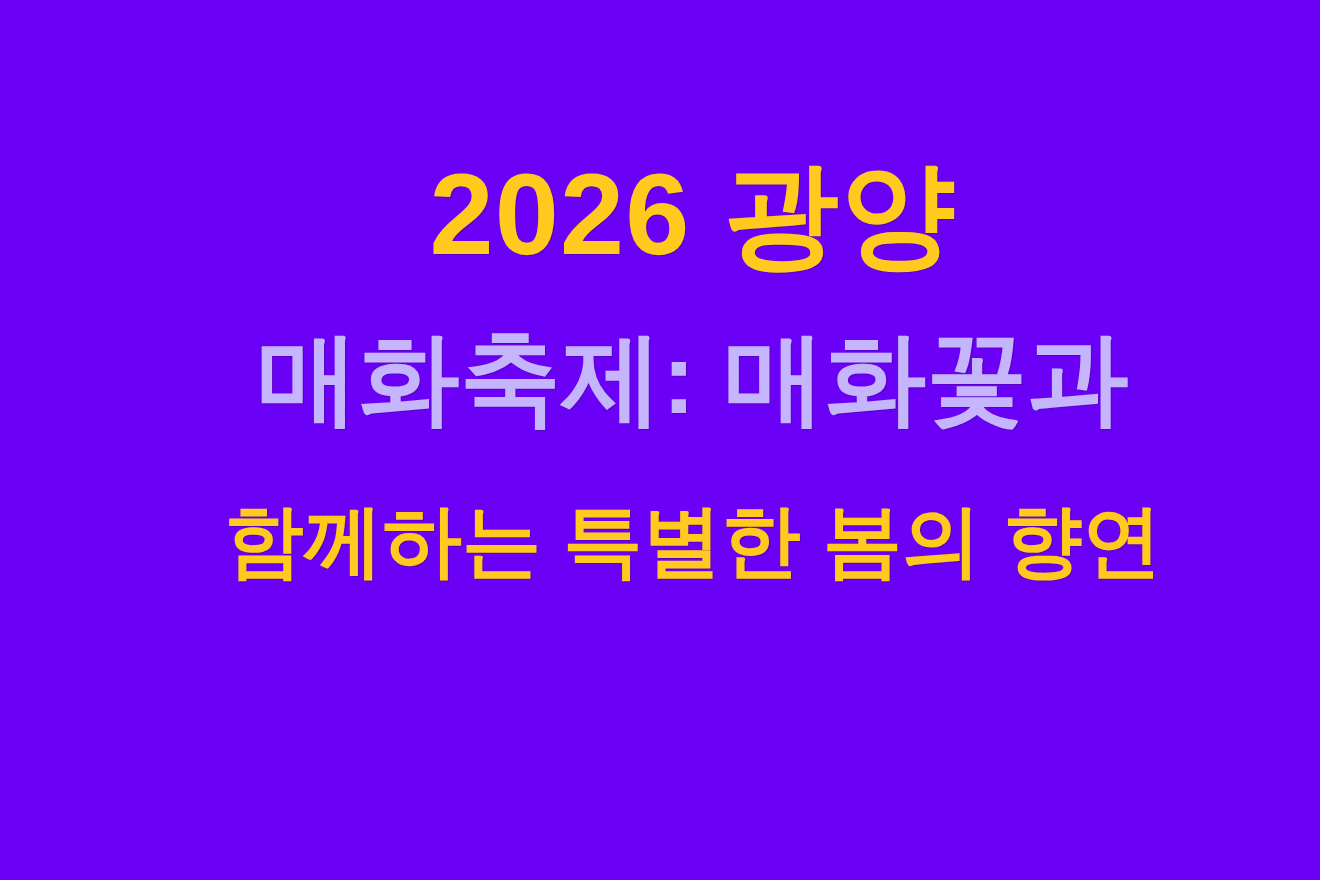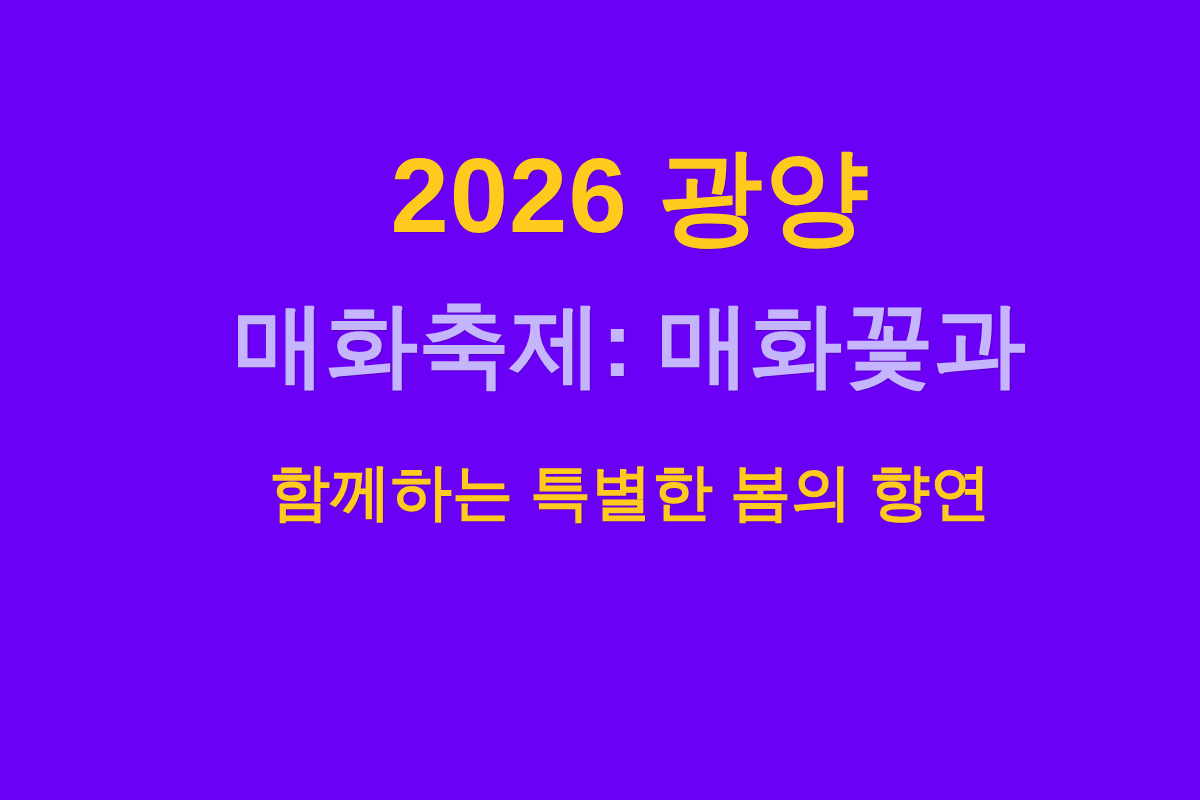--- a/index.html
+++ b/index.html
@@ -62,17 +62,17 @@
 <body style="background: rgb(106, 0, 245);">
 
 <div id="banner" style="background: rgb(106, 0, 245);">
 
   <div id="headline">
 
     <span class="headline-line line-1" style="color: rgb(255, 201, 30); font-size: 104.835px;">2026 광양</span>
 
     <span class="headline-line line-2" style="color: #c4b5fd;">매화축제: 매화꽃과</span>
 
-    <span class="headline-line line-3" style="color: rgb(255, 201, 30); font-size: 61px;">함께하는 특별한 봄의 향연</span>
+    <span class="headline-line line-3" style="color: rgb(255, 201, 30); font-size: 72px;">함께하는 특별한 봄의 향연</span>
 
   </div>
 
 </div>
 
 </body></html>

